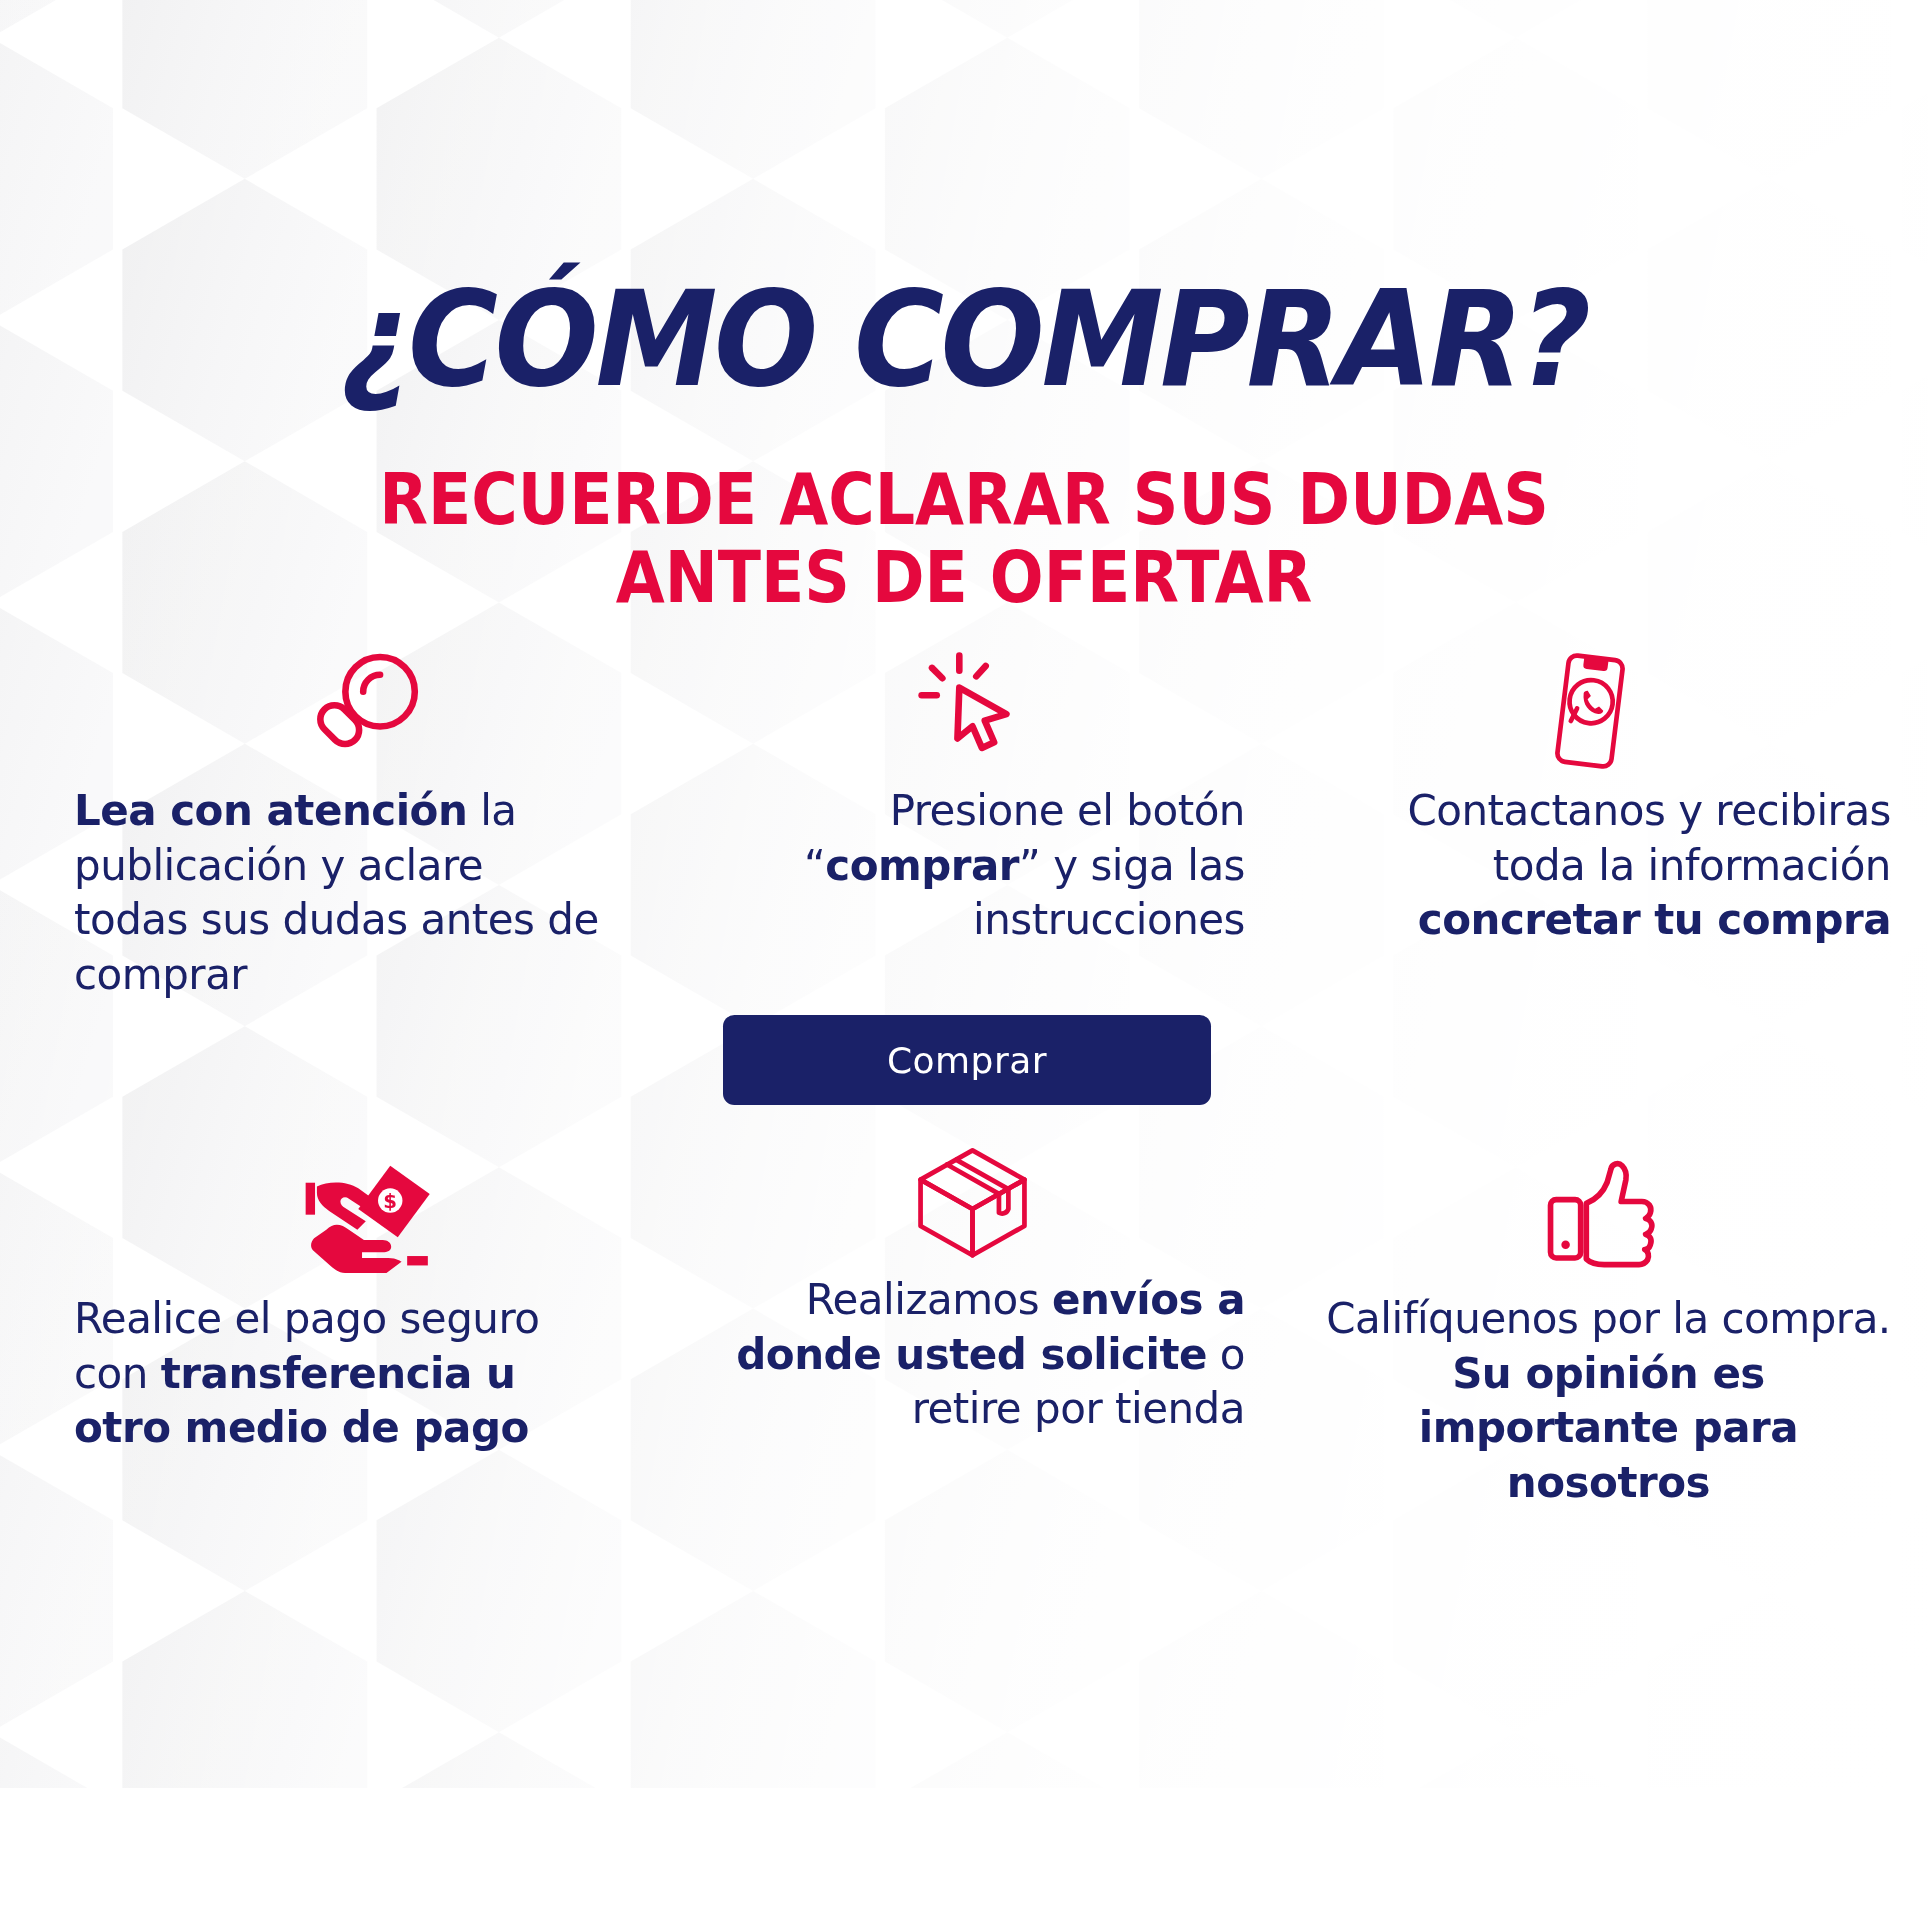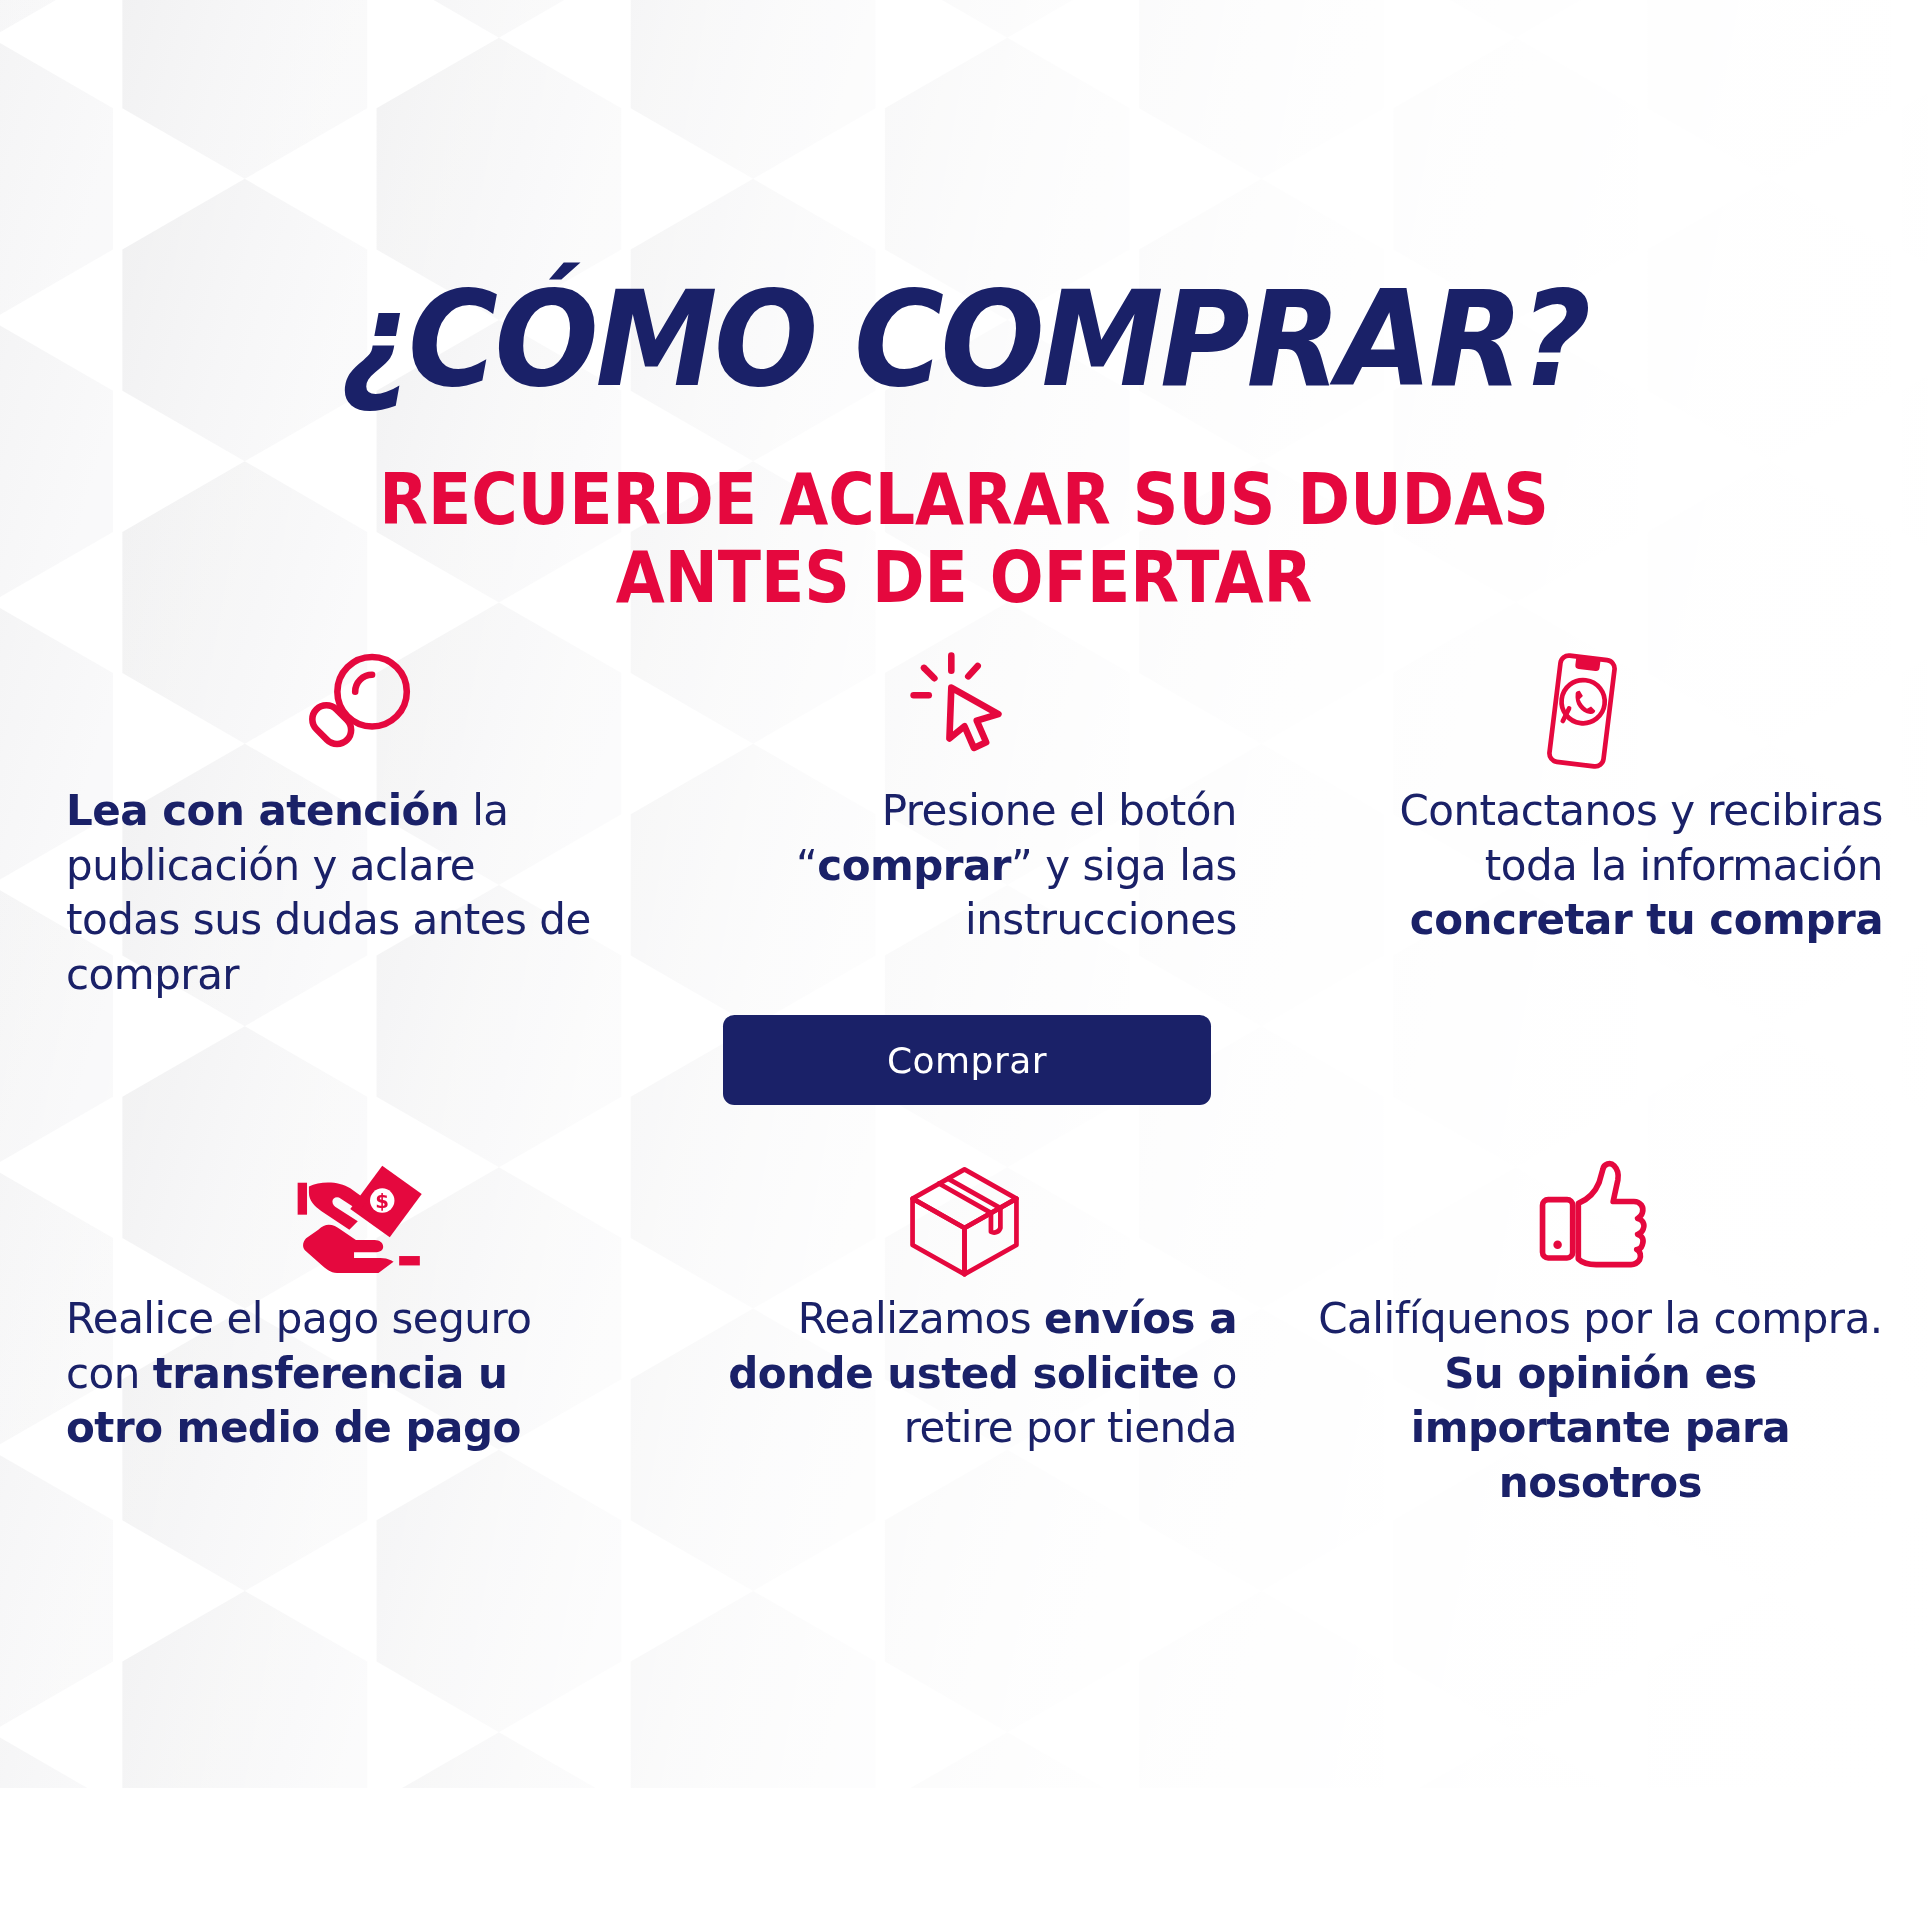--- a/index.html
+++ b/index.html
@@ -86,20 +86,21 @@
   .steps {
     position: absolute;
     top: 650px;
     left: 0;
     width: 1928px;
   }
   .step {
     position: absolute;
     text-align: center;
     color: #1a2168;
+    margin-left: 8px;
   }
   .step .icon-wrap {
     display: block;
     height: 121px;
     margin-bottom: 13px;
   }
   .step .icon-wrap svg { display: inline-block; }
   .step .body {
     font-family: "DejaVu Sans", sans-serif;
     font-size: 42px;
@@ -109,21 +110,21 @@
     letter-spacing: -0.5px;
   }
   .step .body b { font-weight: 700; }
 
   
   .step-1 { left: 66px;   top: 0px;   width: 527px; }
   .step-2 { left: 691px;  top: 0px;   width: 546px; }
   .step-3 { left: 1318px; top: 0px;   width: 565px; }
   
   .step-4 { left: 66px;   top: 508px; width: 527px; }
-  .step-5 { left: 691px;  top: 508px; width: 546px; }
+  .step-5 { left: 691px;  top: 489px; width: 546px; }
   .step-6 { left: 1318px; top: 508px; width: 565px; }
 
   .step-1 .body, .step-4 .body { text-align: left; }
   .step-3 .body { text-align: right; }
   .step-6 .body { text-align: center; }
   .step-2 .body, .step-5 .body { text-align: right; }
 
   .step-1 .icon-wrap { text-align: center; padding-left: 56px; }
   .step-4 .icon-wrap { text-align: center; padding-left: 66px; }
   .step-3 .icon-wrap { text-align: center; padding-right: 38px; }

